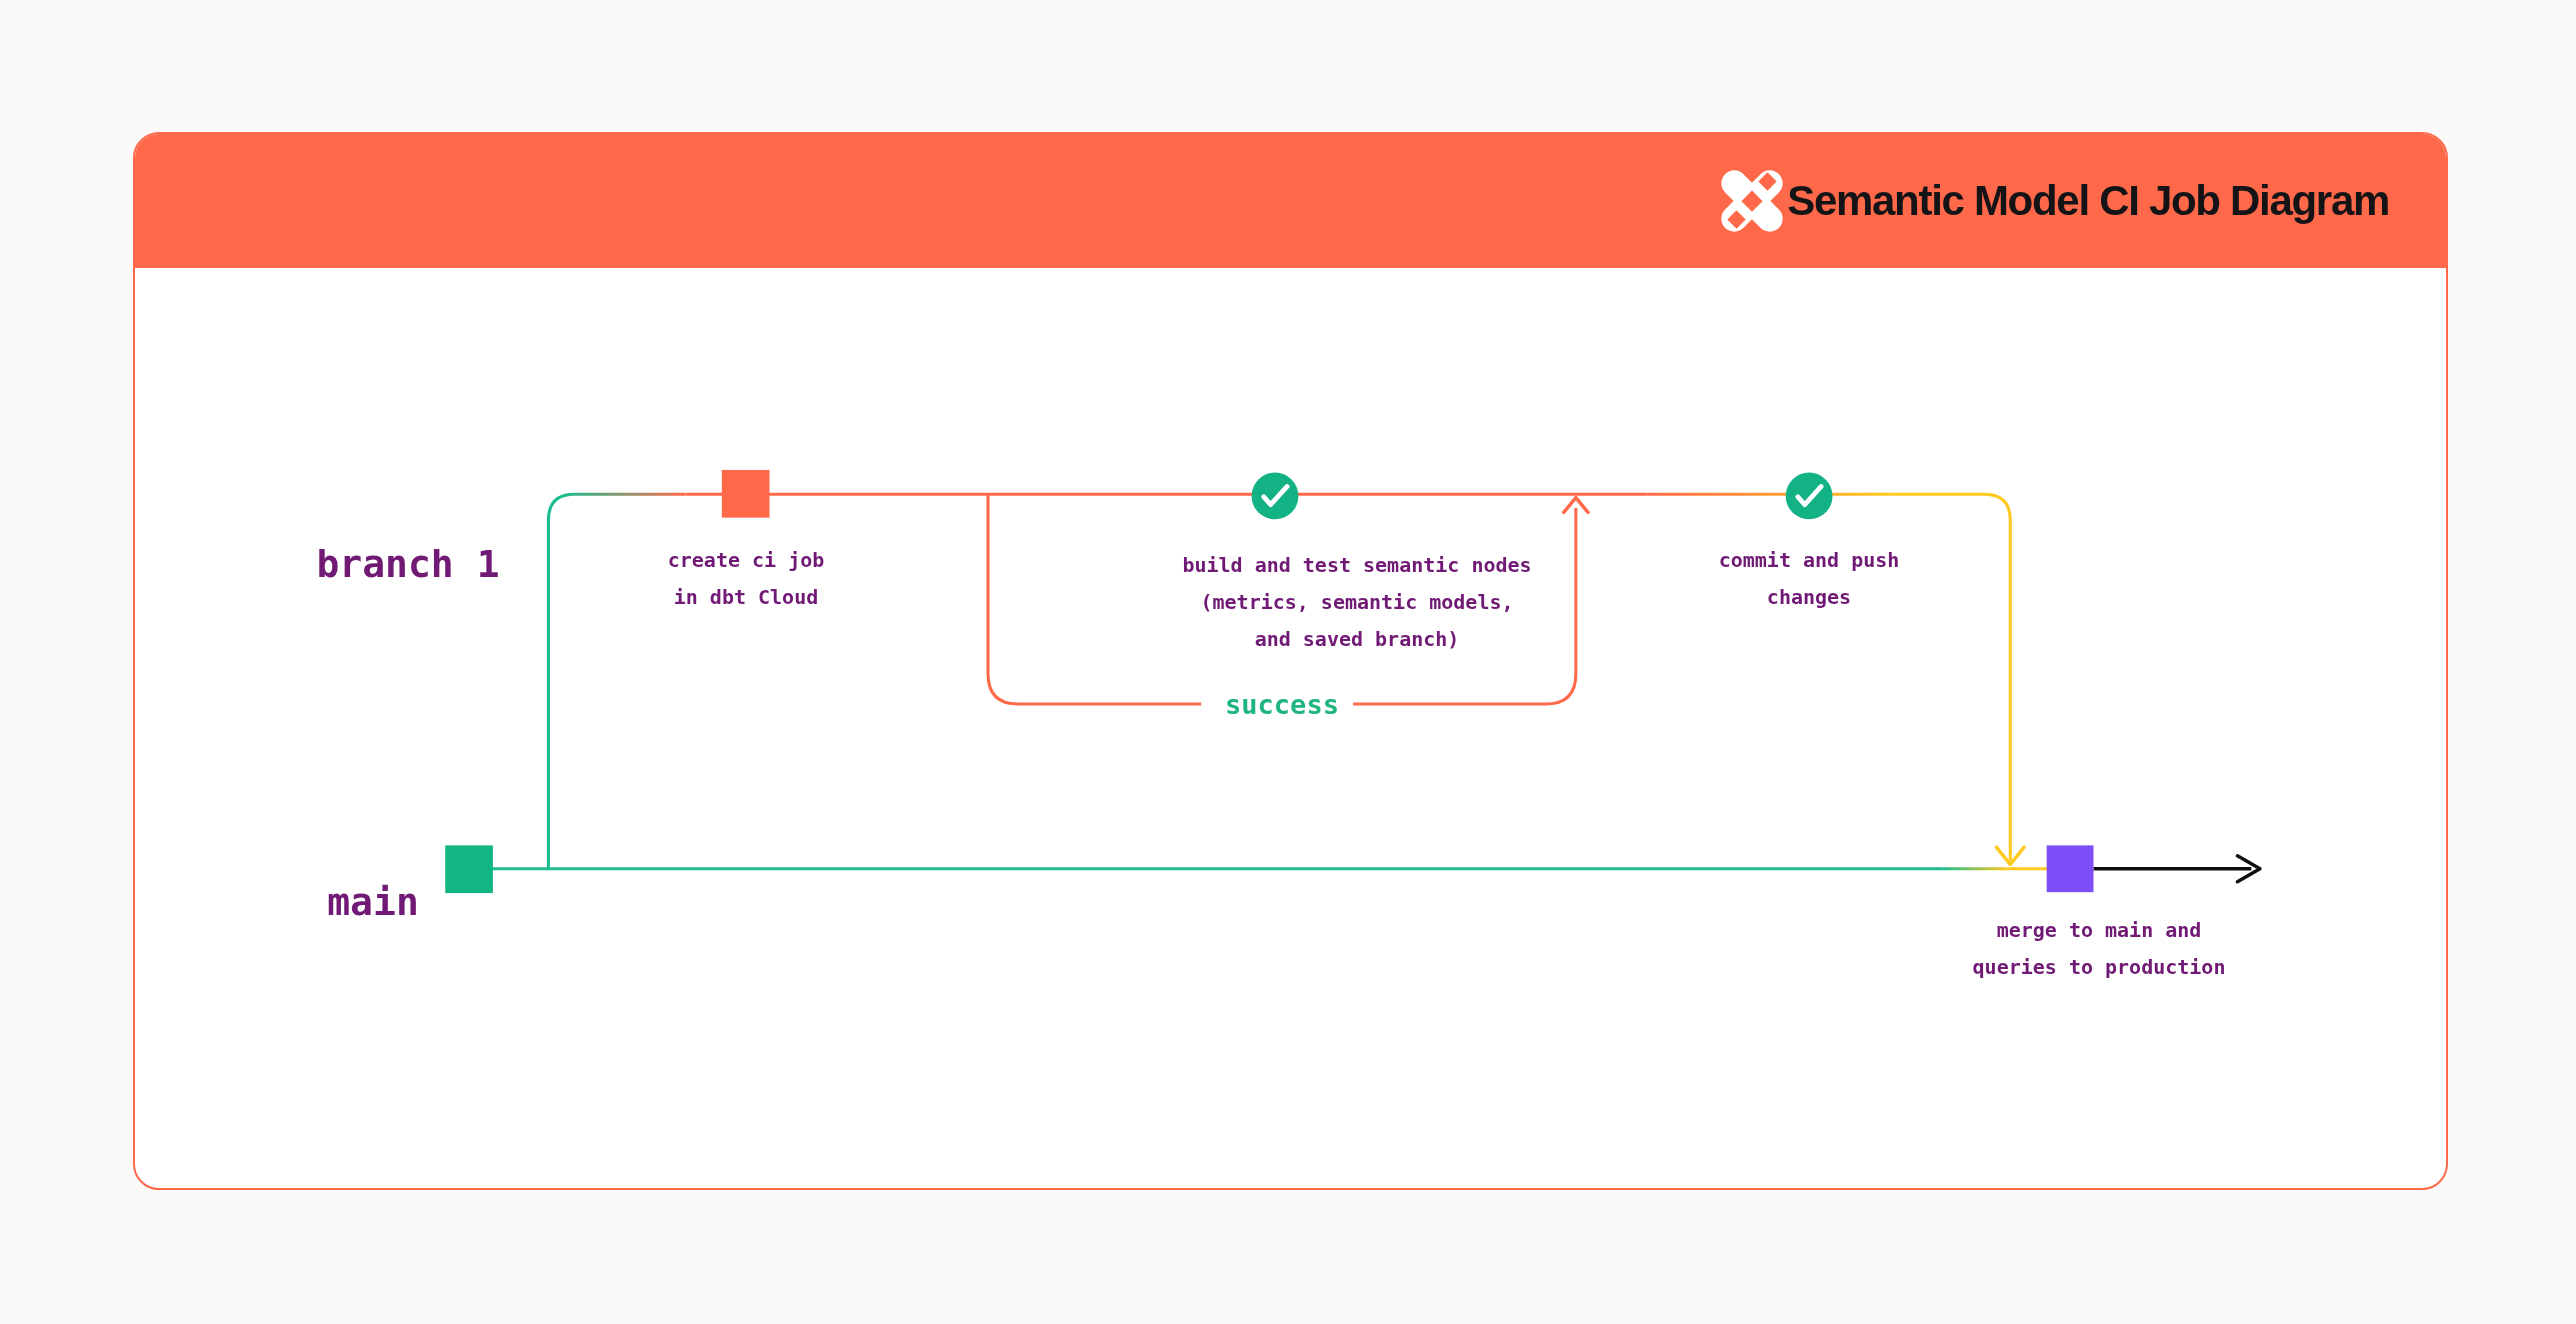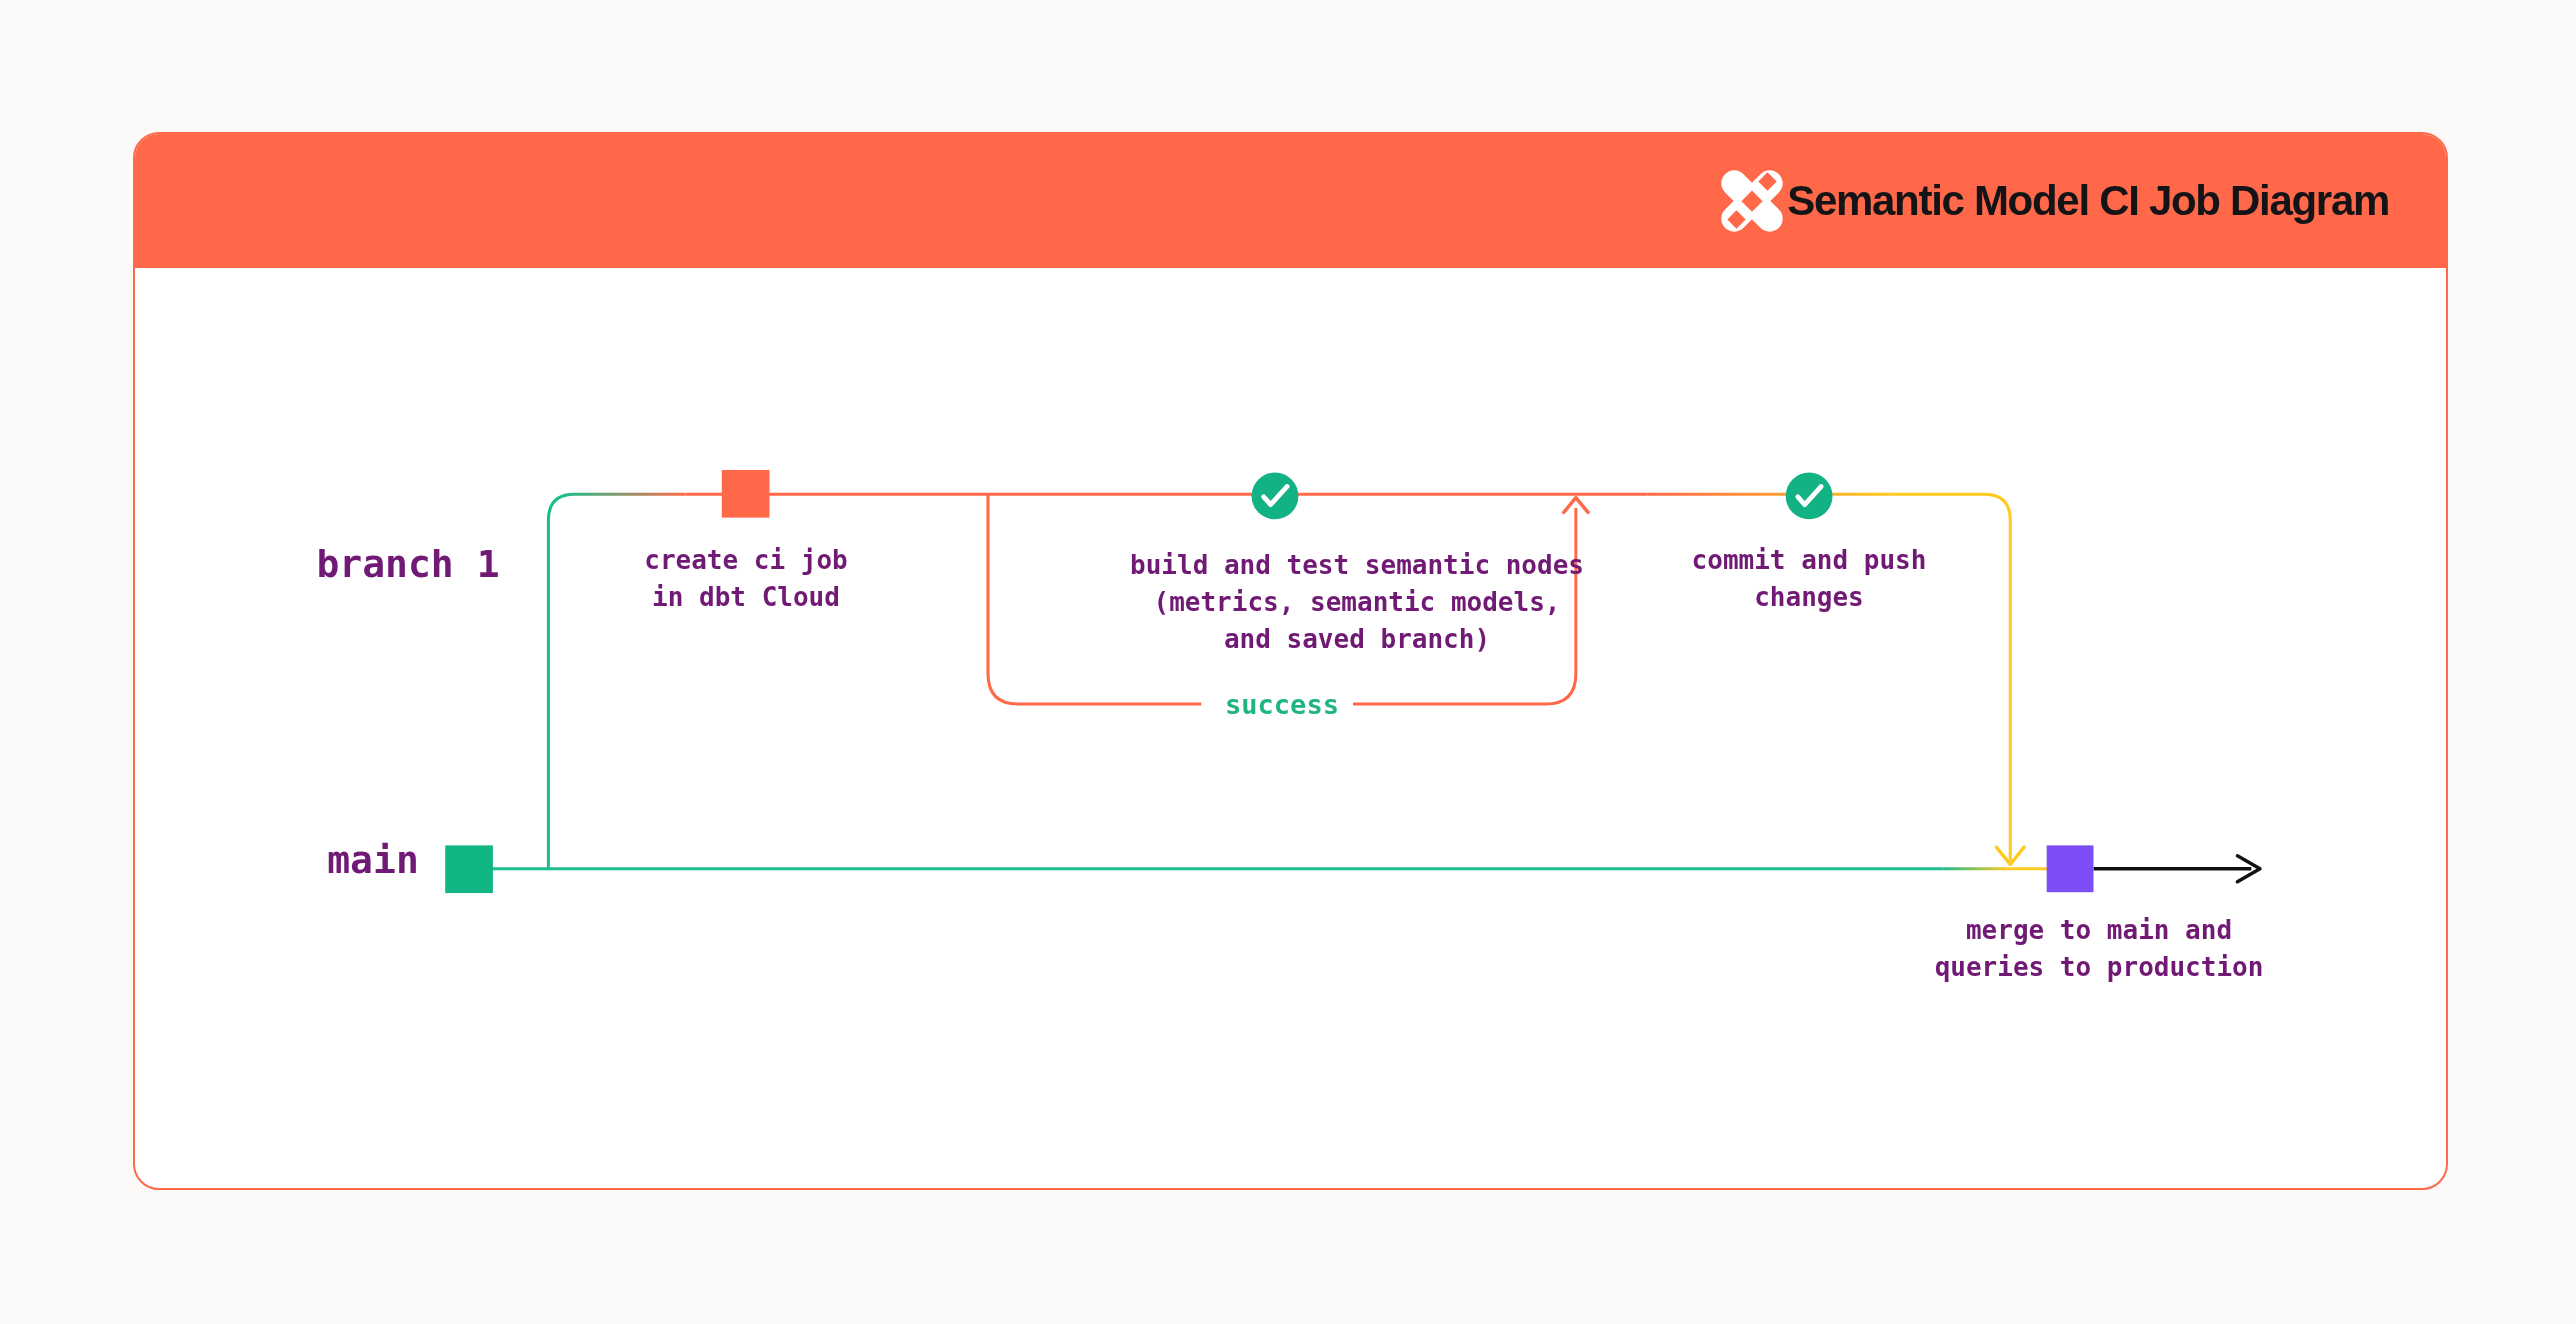--- a/index.html
+++ b/index.html
@@ -39,21 +39,21 @@
     font-family:"Liberation Sans", sans-serif;
     font-weight:700;font-size:42px;letter-spacing:-1.3px;
     color:#141417;white-space:nowrap;
   }
   svg.diagram{position:absolute;left:0;top:0;width:2576px;height:1324px;}
   .lbl{
     position:absolute;transform:translate(-50%,-50%);
     color:#701a75;font-weight:700;text-align:center;white-space:pre;
   }
   .lane{font-size:38px;}
-  .step{font-size:26px;line-height:37px;}
+  .step{font-size:20px;line-height:37px;}
   .success{font-size:27px;color:#1FB57E;}
 </style>
 </head>
 <body>
 
 <div class="card">
   <div class="header">
     <div class="logo">
       <div class="bar nw-se"></div>
       <div class="bar ne-sw"></div>
@@ -106,21 +106,21 @@
     <circle cx="1470" cy="572" r="27" fill="#12B284"></circle>
     <polyline points="1457,573 1465,582 1484,561" stroke="#FFFFFF" stroke-width="5.5" fill="none" stroke-linecap="round" stroke-linejoin="round"></polyline>
   </g>
   <g>
     <circle cx="2086" cy="572" r="27" fill="#12B284"></circle>
     <polyline points="2073,573 2081,582 2100,561" stroke="#FFFFFF" stroke-width="5.5" fill="none" stroke-linecap="round" stroke-linejoin="round"></polyline>
   </g>
 </svg>
 
 <div class="lbl lane" style="left:408px;top:564px;">branch 1</div>
-<div class="lbl lane" style="left:373px;top:860px;text-align:center;">main</div>
+<div class="lbl lane" style="left:373px;top:902px;text-align:center;">main</div>
 
 <div class="lbl step" style="left:746px;top:579px;"><span>create ci job</span><br><span>in dbt Cloud</span></div>
 
 <div class="lbl step" style="left:1357px;top:602px;"><span>build and test semantic nodes</span><br><span>(metrics, semantic models,</span><br><span>and saved branch)</span></div>
 
 <div class="lbl success" style="left:1282px;top:704px;">success</div>
 
 <div class="lbl step" style="left:1809px;top:579px;"><span>commit and push</span><br><span>changes</span></div>
 
 <div class="lbl step" style="left:2099px;top:949px;"><span>merge to main and</span><br><span>queries to production</span></div>

